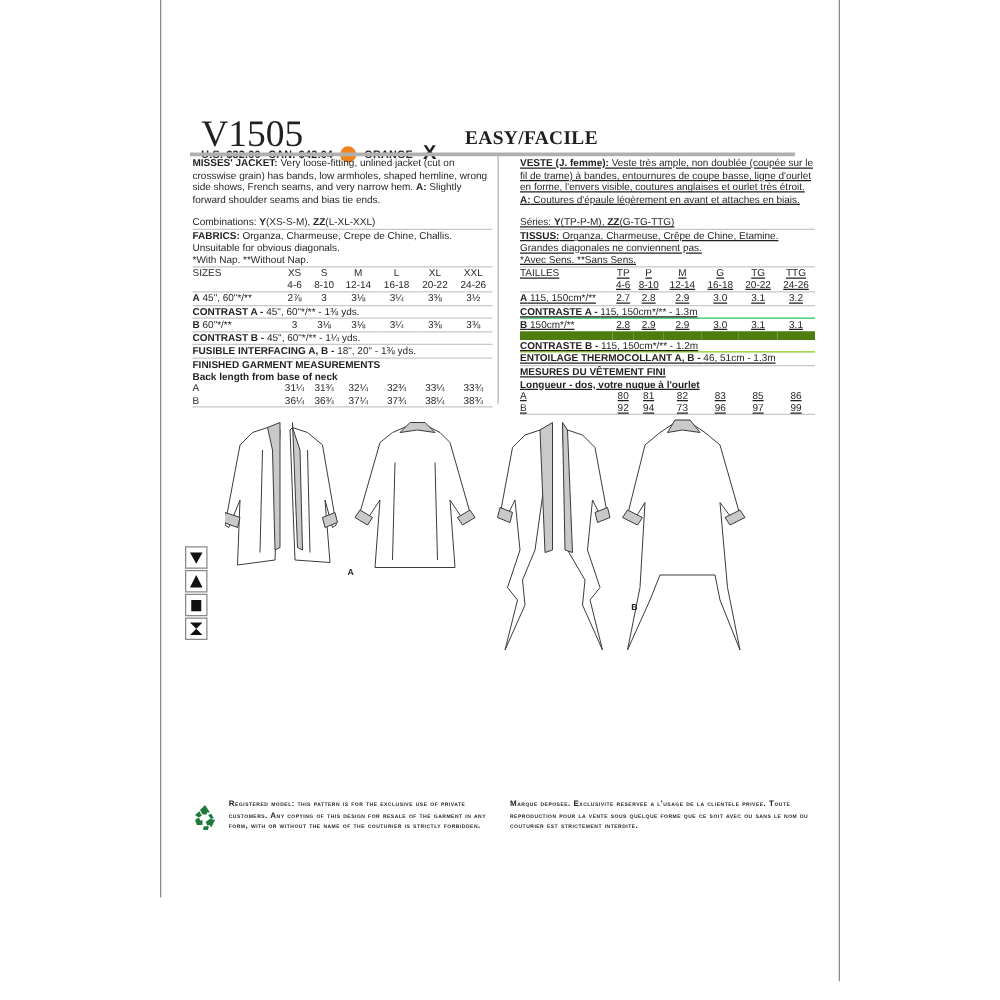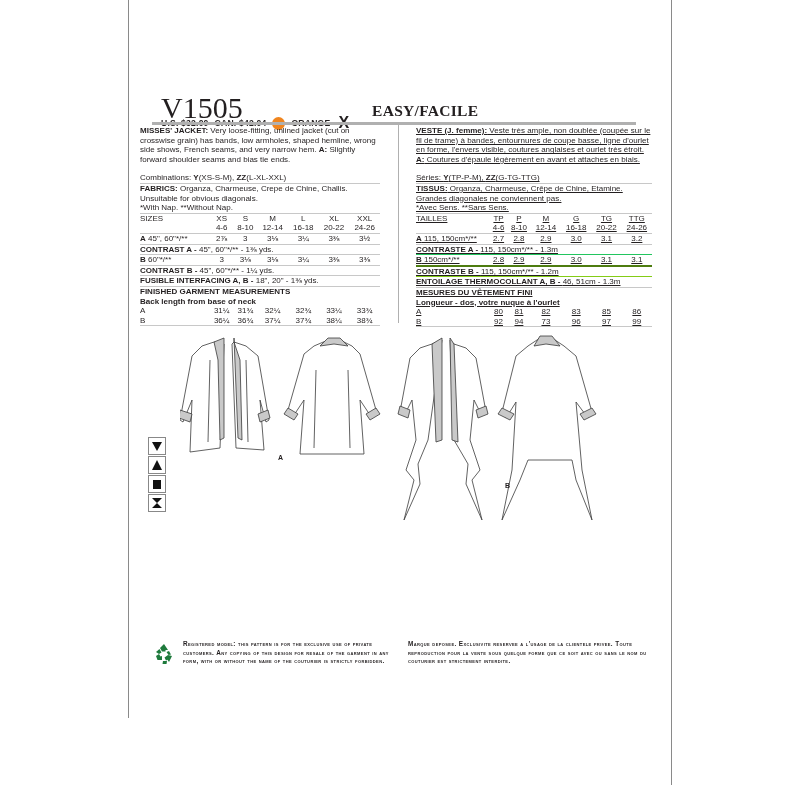--- a/index.html
+++ b/index.html
@@ -8,21 +8,21 @@
   .border-right{position:absolute;left:671px;top:0;width:1px;height:785px;background:#8a8a8a;}
   .price-row{position:absolute;left:161px;top:80px;font-size:8.6px;font-weight:bold;letter-spacing:0.2px;display:flex;align-items:center;white-space:nowrap;margin-top:34px;}
   .price-row span{margin-right:6px;}
   .dot{display:inline-block;width:13px;height:13px;border-radius:50%;margin-right:9px;}
   .big-x{font-size:16px;font-weight:bold;margin-left:2px;}
   .pattern-no{position:absolute;left:161px;top:93px;font-family:Liberation Serif, serif;font-size:30px;line-height:30px;}
   .level{position:absolute;left:372px;top:102px;font-family:"Liberation Serif",serif;font-size:15.5px;font-weight:bold;letter-spacing:0.3px;}
   .top-rule{position:absolute;left:152px;top:122px;width:484px;height:3px;background:#b0b0b0;}
   .col-divider{position:absolute;left:398px;top:125px;width:1px;height:198px;background:#b0b0b0;}
   .col{position:absolute;top:126px;font-size:8px;line-height:9.6px;}
-  .col.en{left:140px;width:240px;}
+  .col.en{left:154px;width:240px;}
   .col.fr{left:416px;width:236px;text-decoration:underline;}
   .col p{margin:0;}
   .col .desc{margin-bottom:9px;}
   b{font-weight:bold;}
   .tbl{width:100%;border-collapse:collapse;font-size:8px;line-height:9.6px;}
   .tbl td{padding:0;vertical-align:top;}
   .tbl td.n{text-align:center;}
   .rule{border-bottom:1px solid #c8c8c8;}
   .sketches{position:absolute;left:180px;top:330px;width:470px;height:200px;}
   .symbols{position:absolute;left:148px;top:437px;width:18px;}
@@ -181,21 +181,21 @@
       <td class="n">2.7</td>
           <td class="n">2.8</td>
           <td class="n">2.9</td>
           <td class="n">3.0</td>
           <td class="n">3.1</td>
           <td class="n">3.2</td>
     </tr>
     <tr style="border-bottom:1px solid #22c55e">
       <td colspan="7"><b>CONTRASTE A - </b><span>115, 150cm*/** - 1.3m</span></td>
     </tr>
-    <tr style="border-bottom:2px solid #4d7c0f">
+    <tr style="border-bottom:7px solid #4d7c0f">
       <td style="white-space:nowrap"><b>B</b><span>  150cm*/**</span></td>
       <td class="n">2.8</td>
           <td class="n">2.9</td>
           <td class="n">2.9</td>
           <td class="n">3.0</td>
           <td class="n">3.1</td>
           <td class="n">3.1</td>
     </tr>
     <tr style="border-bottom:1px solid #84cc16">
       <td colspan="7"><b>CONTRASTE B - </b><span>115, 150cm*/** - 1.2m</span></td>

